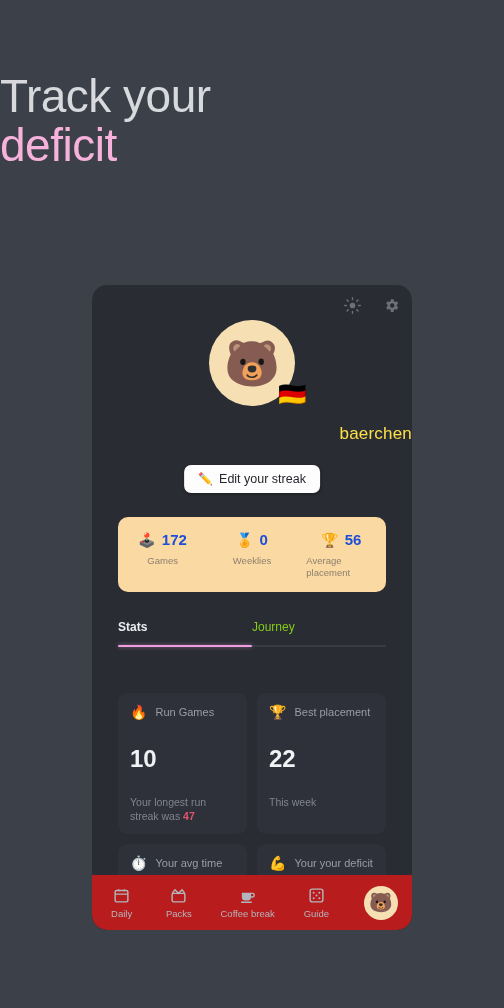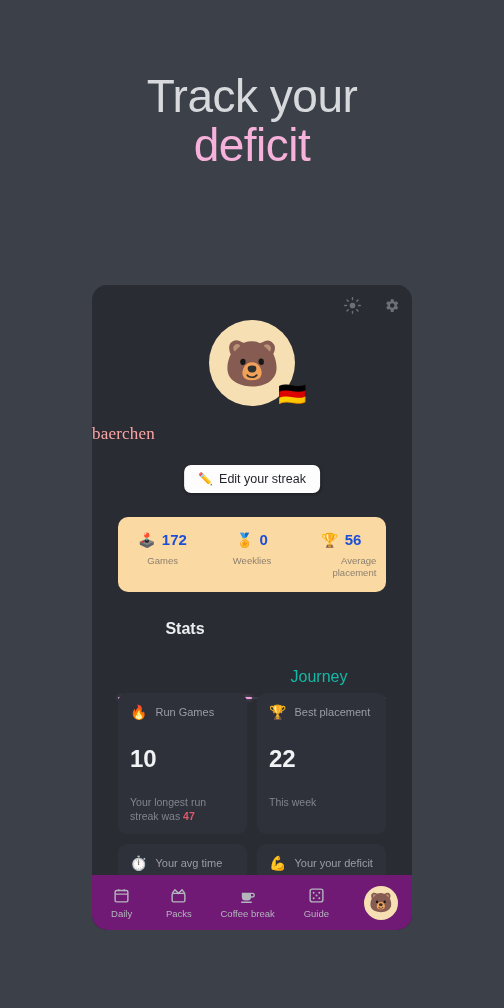--- a/index.html
+++ b/index.html
@@ -4,21 +4,21 @@
 <style>
   * { margin:0; padding:0; box-sizing:border-box; }
   html, body {
     width:504px; height:1008px;
     background:#3c4048;
     font-family:"Liberation Sans", sans-serif;
     overflow:hidden;
   }
   .promo-headline {
     position:absolute; left:0; right:0; top:72px;
-    text-align:center; line-height:1.06;
+    text-align:left; line-height:1.06;
   }
   .promo-headline .line1 {
     display:block; font-size:46px; color:#d7d9dd; font-weight:400; letter-spacing:-0.5px;
   }
   .promo-headline .line2 {
     display:block; font-size:46px; color:#f7b2dc; font-weight:400; letter-spacing:-0.5px;
   }
 
   
   .phone {
@@ -41,21 +41,21 @@
   .avatar {
     position:relative; width:86px; height:86px; border-radius:50%;
     background:#f6dfb2; display:flex; align-items:center; justify-content:center;
     font-size:45px; line-height:1;
   }
   .flag-badge {
     position:absolute; right:-12px; bottom:0px; font-size:23px; line-height:1;
   }
   .username {
     position:absolute; left:0; right:0; top:139px;
-    text-align:left; color:#fca5a5; font-size:17px; letter-spacing:0.2px;font-family:Liberation Serif, serif;
+    text-align:right; color:#fde047; font-size:17px; letter-spacing:0.2px;
   }
   .edit-btn {
     position:absolute; left:50%; transform:translateX(-50%); top:180px;
     background:#fdfdfd; color:#24262c; border:none; border-radius:7px;
     height:28px; padding:0 14px; font-size:12.5px;
     font-family:"Liberation Sans", sans-serif;
     display:flex; align-items:center; gap:6px; cursor:pointer;
     box-shadow:0 1px 3px rgba(0,0,0,.35);
   }
   .edit-btn .pencil { font-size:12px; }
@@ -64,32 +64,32 @@
   .stats-strip {
     position:absolute; left:26px; top:232px; width:268px; height:75px;
     background:#fbd9a3; border-radius:10px;
     display:flex; align-items:flex-start; padding-top:14px;
   }
   .stat-cell { flex:1; display:flex; flex-direction:column; align-items:center; }
   .stat-top { display:flex; align-items:center; gap:6px; }
   .stat-top .em { font-size:14px; line-height:1; }
   .stat-top .val { font-size:15px; color:#1d4ed8; font-weight:700; }
   .stat-label {
-    margin-top:7px; font-size:9.5px; color:#8c8070; text-align:right; line-height:1.25;
+    margin-top:7px; font-size:9.5px; color:#8c8070; text-align:left; line-height:1.25;
     max-width:70px;
   }
 
   
   .tabs { position:absolute; left:26px; top:335px; width:268px; }
   .tabs-row { display:flex; }
   .tab {
-    flex:1; text-align:center; font-size:16px; padding-bottom:11px; cursor:pointer;
+    flex:1; text-align:left; font-size:12px; padding-bottom:11px; cursor:pointer;
   }
   .tab.active { color:#eceef1; font-weight:700; }
-  .tab.inactive { color:#14b8a6;margin-top:48px; }
+  .tab.inactive { color:#84cc16; }
   .tab-track { position:relative; height:2px; background:#383b43; border-radius:2px; }
   .tab-indicator {
     position:absolute; left:0; top:0; width:50%; height:2px;
     background:#ef9fe0; border-radius:2px;
     box-shadow:0 0 4px rgba(239,159,224,.55);
   }
 
   
   .cards {
     position:absolute; left:26px; top:408px; width:268px;
@@ -103,21 +103,21 @@
   .card-head .em { font-size:14px; line-height:1.1; }
   .card-head .ttl { font-size:11px; color:#9a9da6; line-height:1.28; }
   .card-value { font-size:24px; color:#f1f2f4; font-weight:700; margin-top:12px; line-height:1; }
   .card-foot { font-size:10.5px; color:#80848d; margin-top:24px; line-height:1.35; }
   .card-foot .hl { color:#e0566b; font-weight:700; }
   .card.short { padding-bottom:10px; }
 
   
   .bottom-nav {
     position:absolute; left:0; right:0; bottom:0; height:55px;
-    background:#701a75; display:flex; align-items:center;
+    background:#b91c1c; display:flex; align-items:center;
     padding:0 14px; border-radius:0 0 15px 15px;gap:26px;
   }
   .nav-item {
     flex:1; display:flex; flex-direction:column; align-items:center; gap:4px; cursor:pointer;
   }
   .nav-item .ic { width:17px; height:17px; color:#b3b6bd; display:block; }
   .nav-item .ic svg { width:17px; height:17px; display:block; }
   .nav-item .lbl { font-size:9.5px; color:#b3b6bd; white-space:nowrap; }
   .nav-avatar {
     width:34px; height:34px; border-radius:50%;

